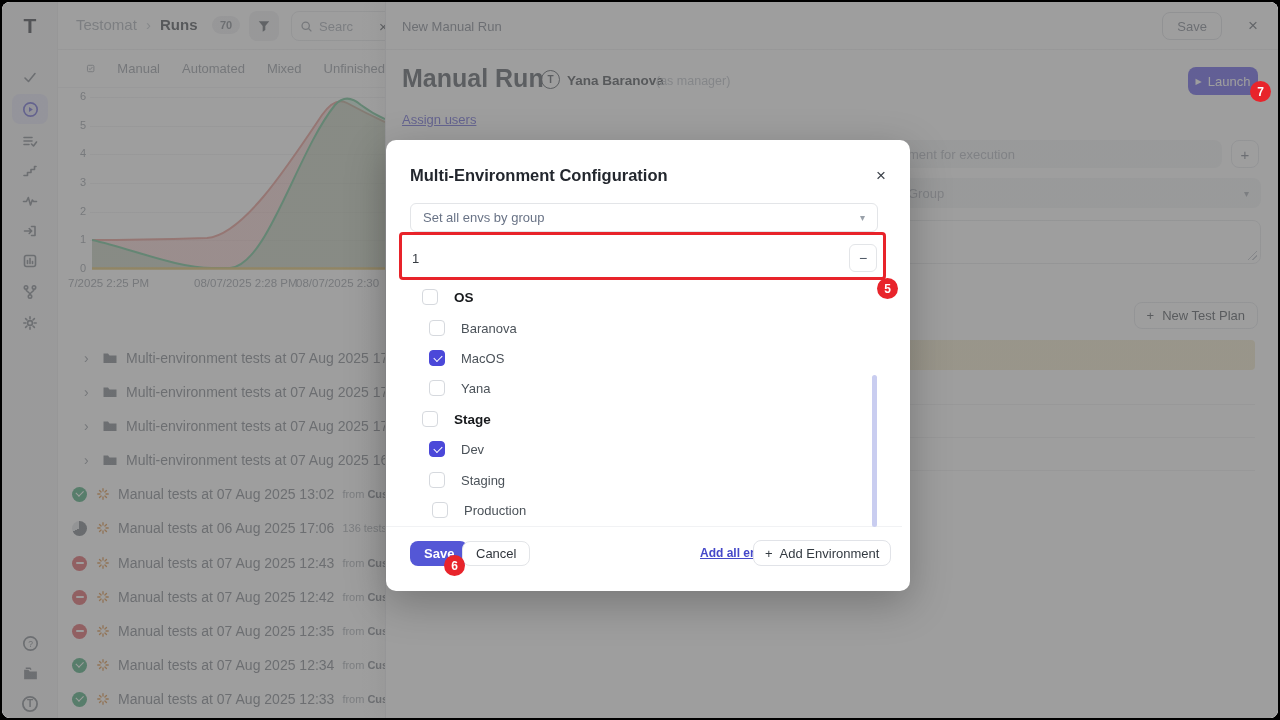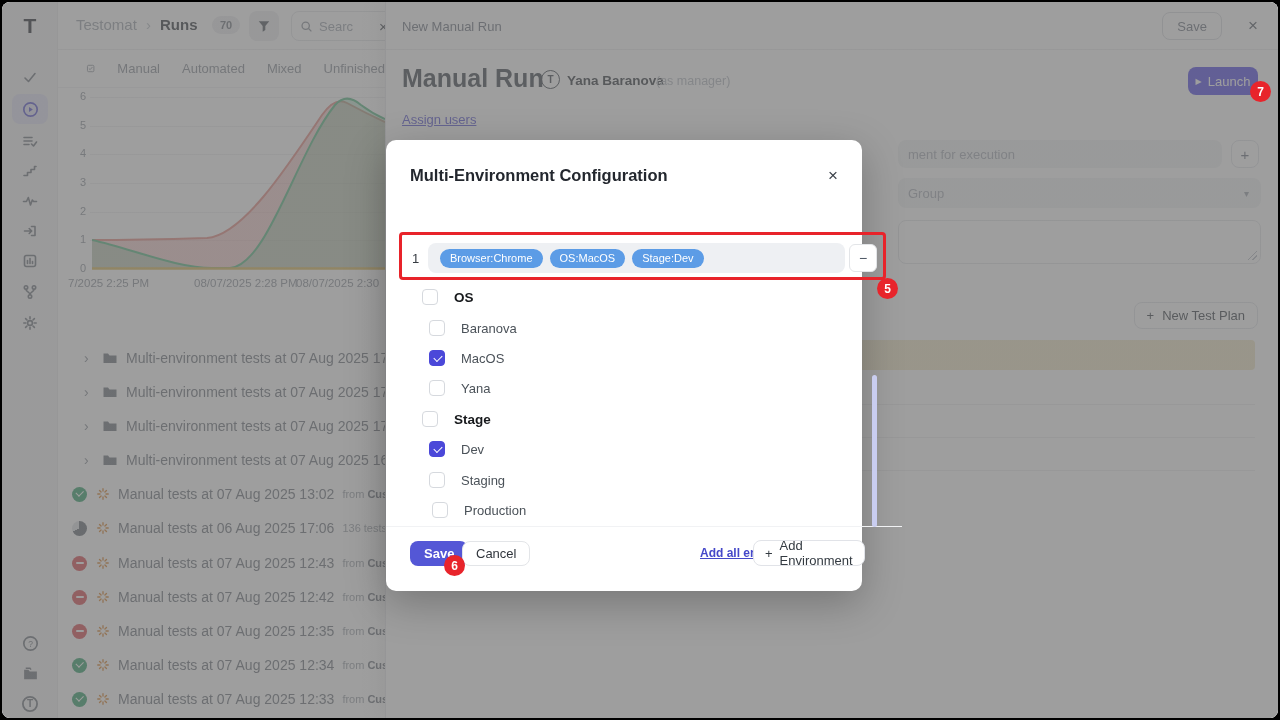--- a/index.html
+++ b/index.html
@@ -77,21 +77,21 @@
   .new-plan { position:absolute; right:20px; top:300px; height:27px; padding:0 12px; background:#fff; border:1px solid #e1e3e8; border-radius:8px; font-size:13px; color:#333a41; display:flex; align-items:center; gap:8px; cursor:pointer; }
   .cream-bar { position:absolute; left:16px; right:23px; top:338px; height:30px; background:#f0e6c4; border-radius:4px; }
   .faint-line { position:absolute; left:16px; right:23px; height:1px; background:#ededef; }
 
   
   .overlay { position:absolute; inset:0; z-index:5;
      background-image:linear-gradient(rgba(0,0,0,.38),rgba(0,0,0,.38)),
                       linear-gradient(rgba(255,255,255,.45),rgba(255,255,255,.45)); }
 
   
-  .modal { position:absolute; left:386px; top:140px; width:476px; height:451px; background:#fff; border-radius:10px; z-index:10; box-shadow:0 12px 40px rgba(0,0,0,.25); }
+  .modal { position:absolute; left:386px; top:140px; width:524px; height:451px; background:#fff; border-radius:10px; z-index:10; box-shadow:0 12px 40px rgba(0,0,0,.25); }
   .m-title { position:absolute; left:24px; top:26px; font-size:16.5px; font-weight:700; color:#23272e; }
   .m-close { position:absolute; right:24px; top:27px; font-size:17px; color:#3c424a; cursor:pointer; line-height:1; }
   .m-select { position:absolute; left:24px; top:63px; width:468px; height:29px; border:1px solid #e3e5e8; border-radius:6px; display:flex; align-items:center; padding-left:12px; font-size:13px; color:#697386; cursor:pointer; }
   .m-select .car { position:absolute; right:12px; color:#9aa1aa; font-size:10px; }
   .m-envnum { position:absolute; left:26px; top:111px; font-size:13px; color:#363b42; }
   .m-tagbox { position:absolute; left:42px; top:103px; width:417px; height:30px; background:#eef0f3; border-radius:8px; display:flex; align-items:center; gap:7px; padding-left:12px; }
   .tag { background:#5c9ce6; color:#fff; font-size:11px; padding:3.5px 10px; border-radius:999px; cursor:pointer; }
   .m-minus { position:absolute; left:463px; top:104px; width:28px; height:28px; background:#fff; border:1px solid #e3e5e8; border-radius:6px; font-size:14px; color:#4b5563; display:flex; align-items:center; justify-content:center; cursor:pointer; }
   .env-list { position:absolute; left:0; top:140px; width:516px; height:247px; border-bottom:1px solid #f1f2f4; }
   .env-row { position:absolute; height:22px; display:flex; align-items:center; }
@@ -381,27 +381,26 @@
   </section>
 
   <div class="overlay"></div>
 
 </div>
 
 <div class="modal">
   <h2 class="m-title">Multi-Environment Configuration</h2>
   <span class="m-close">×</span>
 
+  <div class="m-select">
+    <span>Set all envs by group</span>
+    <span class="car">▾</span>
+  </div>
 
   <span class="m-envnum">1</span>
-  <div class="m-tagbox">
-    <span class="tag">Browser:Chrome</span>
-    <span class="tag">OS:MacOS</span>
-    <span class="tag">Stage:Dev</span>
-  </div>
   <div class="m-minus">−</div>
 
   <div class="env-list">
     <div class="env-row" style="top:6px; left:36px">
       <span class="cb"></span>
       <span class="env-lbl grp">OS</span>
     </div>
     <div class="env-row" style="top:37px; left:43px">
       <span class="cb"></span>
       <span class="env-lbl">Baranova</span>

